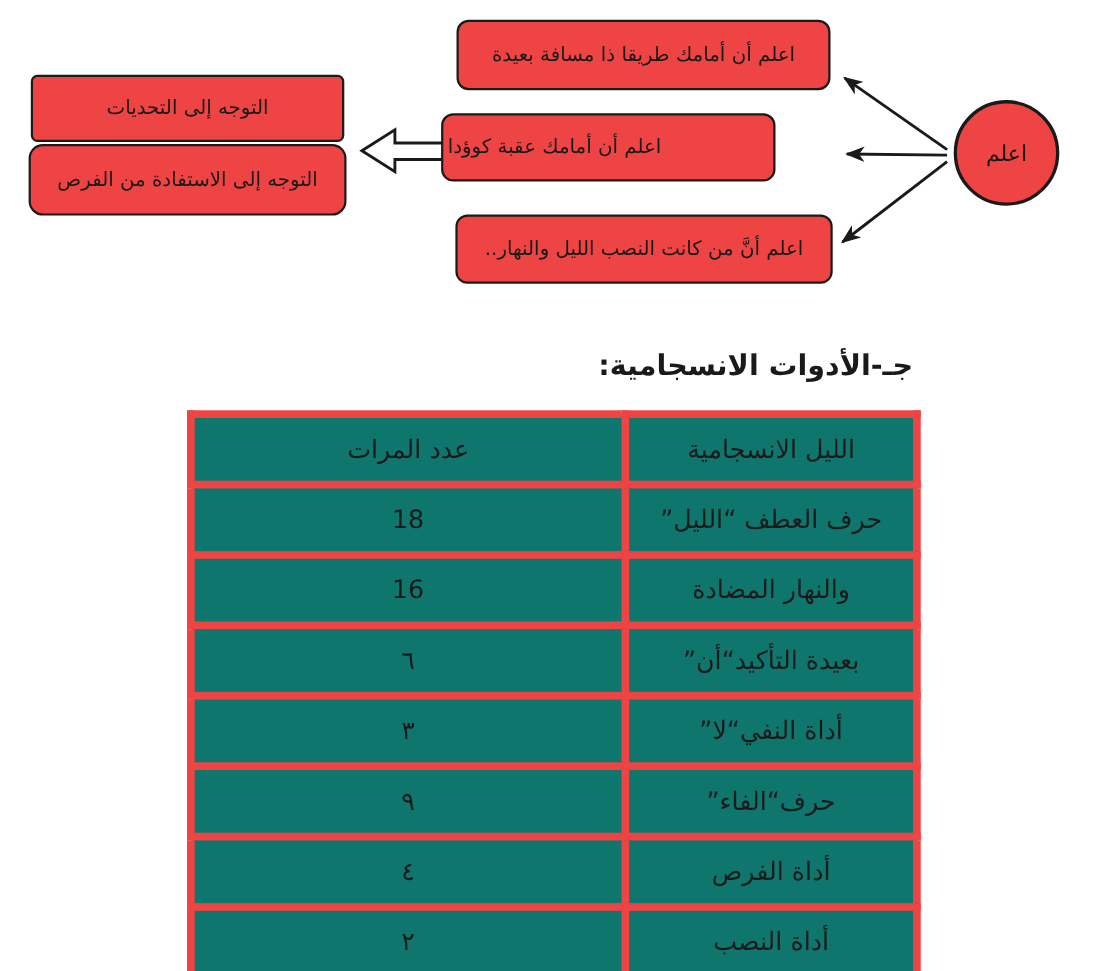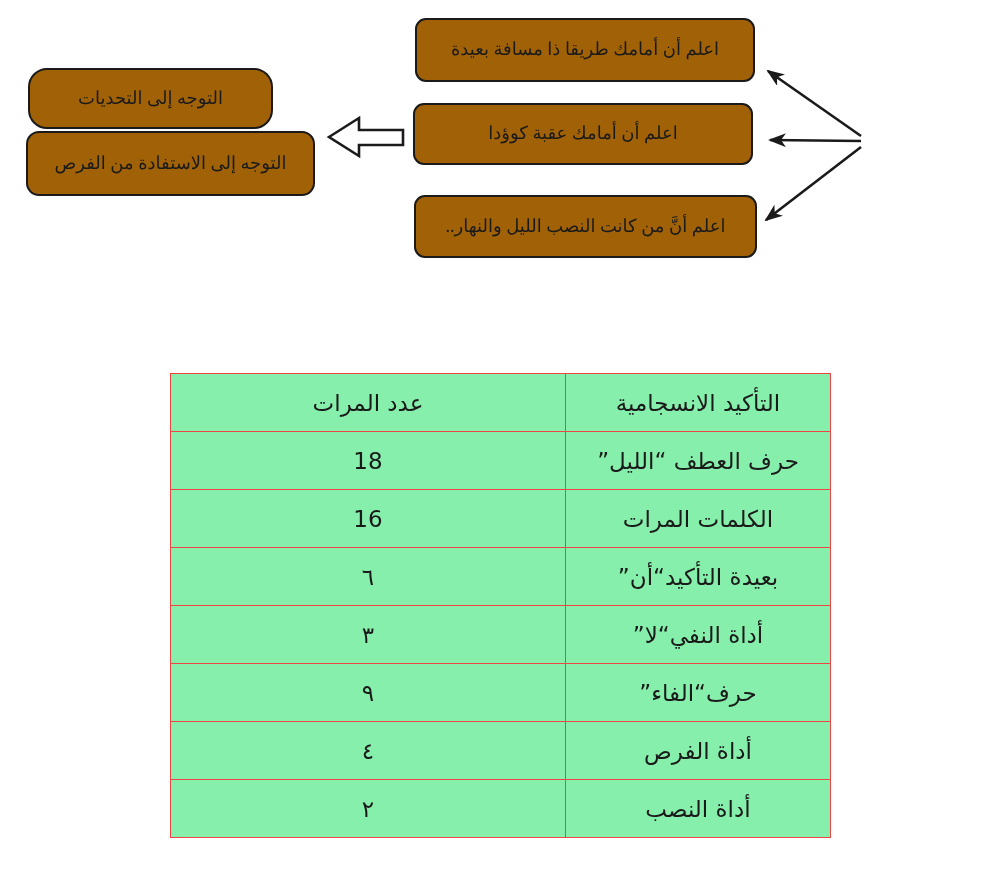--- a/index.html
+++ b/index.html
@@ -10,32 +10,31 @@
     font-family:"DejaVu Sans",sans-serif;
     color:#1a1a1a;
     overflow:hidden;
     margin:0 auto;
   }
   .overlay{position:absolute;left:0;top:0;width:1000px;height:883px;}
   .node{
     position:absolute;
     box-sizing:border-box;
     display:flex;align-items:center;justify-content:center;
-    background:#a16207;
+    background:#ef4444;
     border:2.6px solid #1a1a1a;
     text-align:center;
     direction:rtl;
     white-space:nowrap;
-    font-family:Liberation Serif, serif;
   }
   .box{border-radius:11px;font-size:18px;line-height:1.2;padding:2px 4px;}
   .b1{left:415px;top:18px;width:340px;height:64px;}
-  .b2{left:413px;top:103px;width:340px;height:62px;}
+  .b2{left:401px;top:103px;width:304px;height:62px;justify-content:flex-end;}
   .b3{left:414px;top:195px;width:343px;height:63px;}
-  .r1{left:28px;top:68px;width:245px;height:61px;border-radius:19px;}
+  .r1{left:28px;top:68px;width:285px;height:61px;border-radius:6px;}
   .r2{left:26px;top:131px;width:289px;height:65px;border-radius:13px;text-align:center;}
   .circle{
     left:867px;top:91px;width:96px;height:96px;
     border-radius:50%;border:3px solid #1a1a1a;
     font-size:20px;
   }
   .section-title{
     position:absolute;
     right:170px;top:318px;
     margin:0;
@@ -46,28 +45,28 @@
   }
   table.freq-table{
     position:absolute;
     left:170px;top:373px;
     width:660px;
     border-collapse:collapse;
     direction:rtl;
     table-layout:fixed;
   }
   table.freq-table td, table.freq-table th{
-    border:1px solid #ef4444;
+    border:7px solid #ef4444;
     height:57px;
     text-align:center;
     vertical-align:middle;
     font-weight:normal;
     font-size:23px;
     padding:0 6px;
-    background:#86efac;
+    background:#0f766e;
   }
   col.tool-col{width:265px;}
   col.count-col{width:395px;}
 </style>
 </head>
 <body>
 
 <div class="page">
 
   <svg class="overlay" viewBox="0 0 1000 883" xmlns="http://www.w3.org/2000/svg">
@@ -75,55 +74,59 @@
       <marker id="arrow" viewBox="0 0 18 14" refX="16" refY="7" markerWidth="18" markerHeight="14" markerUnits="userSpaceOnUse" orient="auto">
         <path d="M0,0 L18,7 L0,14 L5,7 Z" fill="#1a1a1a"></path>
       </marker>
     </defs>
     <line x1="861" y1="136" x2="768" y2="71" stroke="#1a1a1a" stroke-width="2.6" marker-end="url(#arrow)"></line>
     <line x1="861" y1="141" x2="770" y2="140" stroke="#1a1a1a" stroke-width="2.6" marker-end="url(#arrow)"></line>
     <line x1="861" y1="147" x2="766" y2="220" stroke="#1a1a1a" stroke-width="2.6" marker-end="url(#arrow)"></line>
     <polygon points="329,137 359,118 359,130 403,130 403,145 359,145 359,156" fill="#ffffff" stroke="#1a1a1a" stroke-width="2.6" stroke-linejoin="miter"></polygon>
   </svg>
 
+  <div class="node circle">
+    <span>اعلم</span>
+  </div>
 
   <div class="node box b1">
     <span>اعلم أن أمامك طريقا ذا مسافة بعيدة</span>
   </div>
   <div class="node box b2">
     <span>اعلم أن أمامك عقبة كوؤدا</span>
   </div>
   <div class="node box b3">
     <span>اعلم أنَّ من كانت النصب الليل والنهار..</span>
   </div>
 
   <div class="node box r1">
     <span>التوجه إلى التحديات</span>
   </div>
   <div class="node box r2">
     <span>التوجه إلى الاستفادة من الفرص</span>
   </div>
 
+  <h2 class="section-title">جـ-الأدوات الانسجامية:</h2>
 
   <table class="freq-table" dir="rtl">
     <colgroup>
       <col class="tool-col">
       <col class="count-col">
     </colgroup>
     <tbody>
       <tr>
-        <th>التأكيد الانسجامية</th>
+        <th>الليل الانسجامية</th>
         <th>عدد المرات</th>
       </tr>
       <tr>
         <td>حرف العطف “الليل”</td>
         <td>18</td>
       </tr>
       <tr>
-        <td>الكلمات المرات</td>
+        <td>والنهار المضادة</td>
         <td>16</td>
       </tr>
       <tr>
         <td>بعيدة التأكيد“أن”</td>
         <td>٦</td>
       </tr>
       <tr>
         <td>أداة النفي“لا”</td>
         <td>٣</td>
       </tr>

